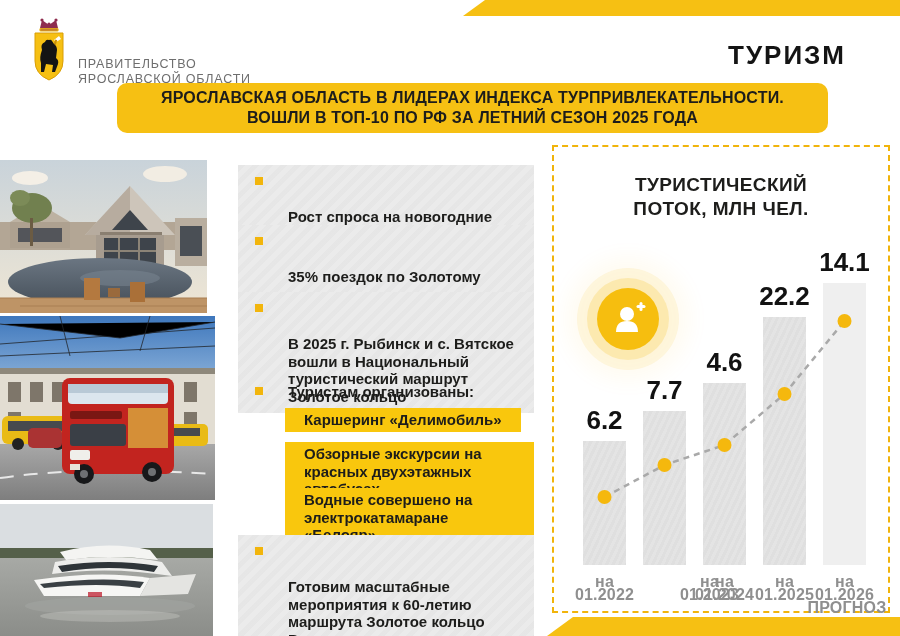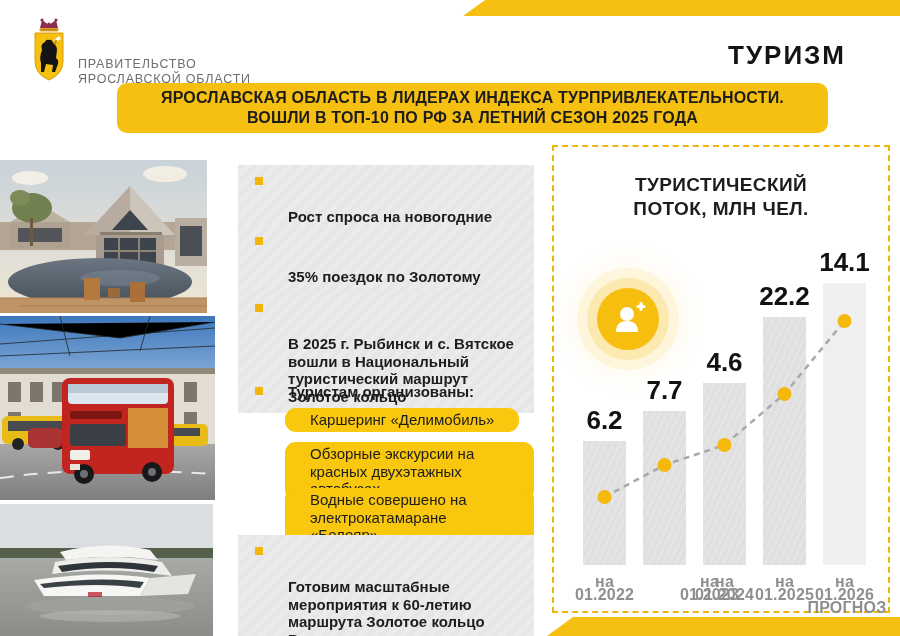--- a/index.html
+++ b/index.html
@@ -42,22 +42,22 @@
 
   
   .bullets{position:absolute;left:238px;top:160px;width:296px;height:460px;}
   .bullet-item{position:absolute;left:0;width:296px;font-size:15px;font-weight:700;line-height:17.5px;}
   .bullet-item.gray{background:var(--gray-box);
     background-image:repeating-linear-gradient(135deg,rgba(0,0,0,0.018) 0 5px,rgba(255,255,255,0.02) 5px 10px);
     padding:8px 8px 8px 50px;}
   .bullet-item.plain{padding:0 8px 0 50px;background:none;}
   .bullet-sq{position:absolute;left:17px;top:12px;width:8px;height:8px;background:#F2B50C;}
   .bullet-item.plain .bullet-sq{top:4px;}
-  .hl{position:absolute;background:var(--yellow-hl);padding:3px 25px;font-size:15px;
-    font-weight:400;line-height:17.5px;color:var(--ink);border-radius:11px;}
+  .hl{position:absolute;background:var(--yellow-hl);padding:3px 19px;font-size:15px;
+    font-weight:700;line-height:17.5px;color:var(--ink);}
 
   
   .chart-panel{position:absolute;left:552px;top:145px;width:338px;height:468px;
     border:2px dashed #F1B40B;background:#fff;}
   .chart-title{margin-top:26px;text-align:center;font-size:19px;font-weight:700;
     letter-spacing:0.4px;line-height:24px;color:var(--ink);}
   .visitor-icon{position:absolute;left:43px;top:141px;width:62px;height:62px;border-radius:50%;
     background:#F6BE0F;display:flex;align-items:center;justify-content:center;
     box-shadow:0 0 0 10px rgba(247,193,22,.22),0 0 0 20px rgba(247,193,22,.10),0 0 22px 30px rgba(247,193,22,.06);}
   .chart-plot{position:absolute;left:0;top:0;width:334px;height:464px;}

